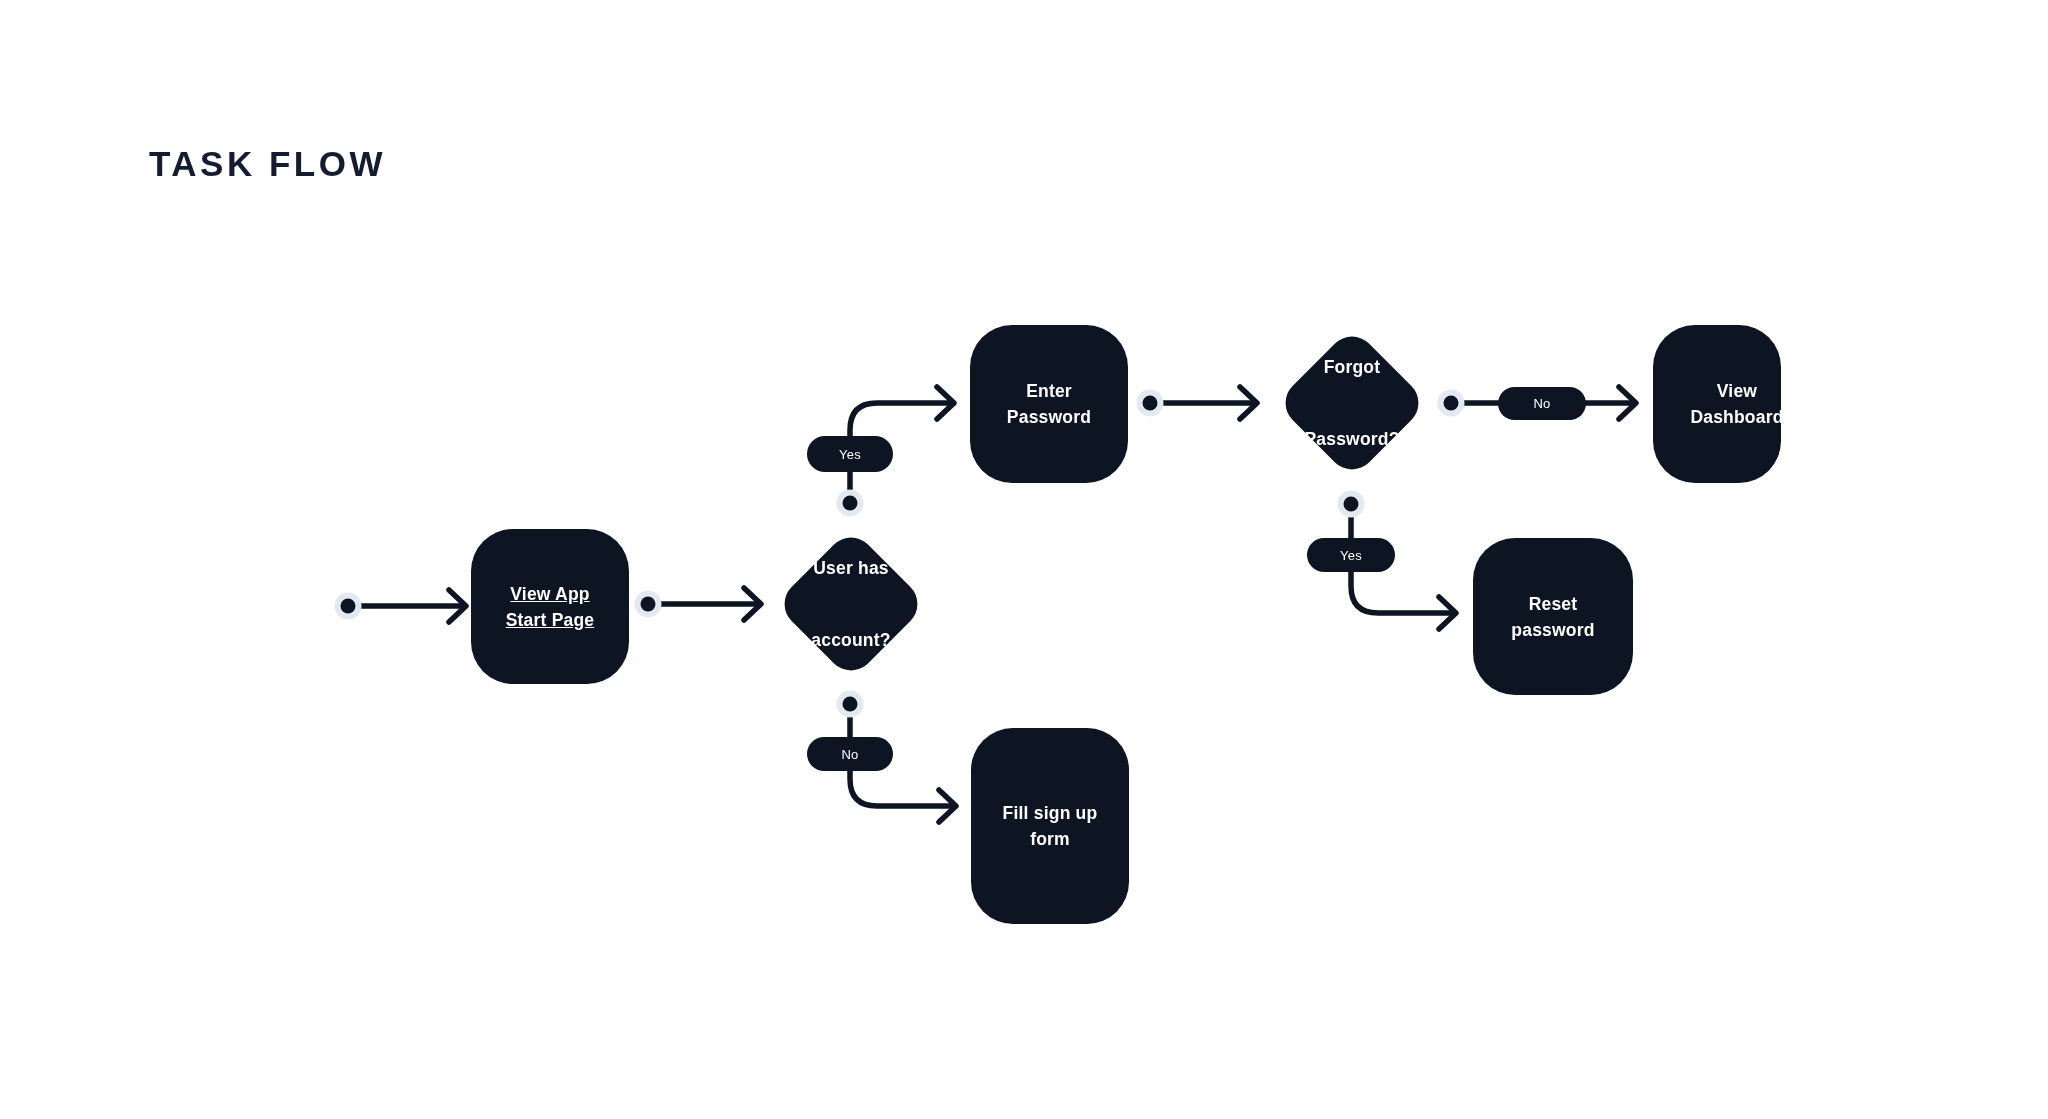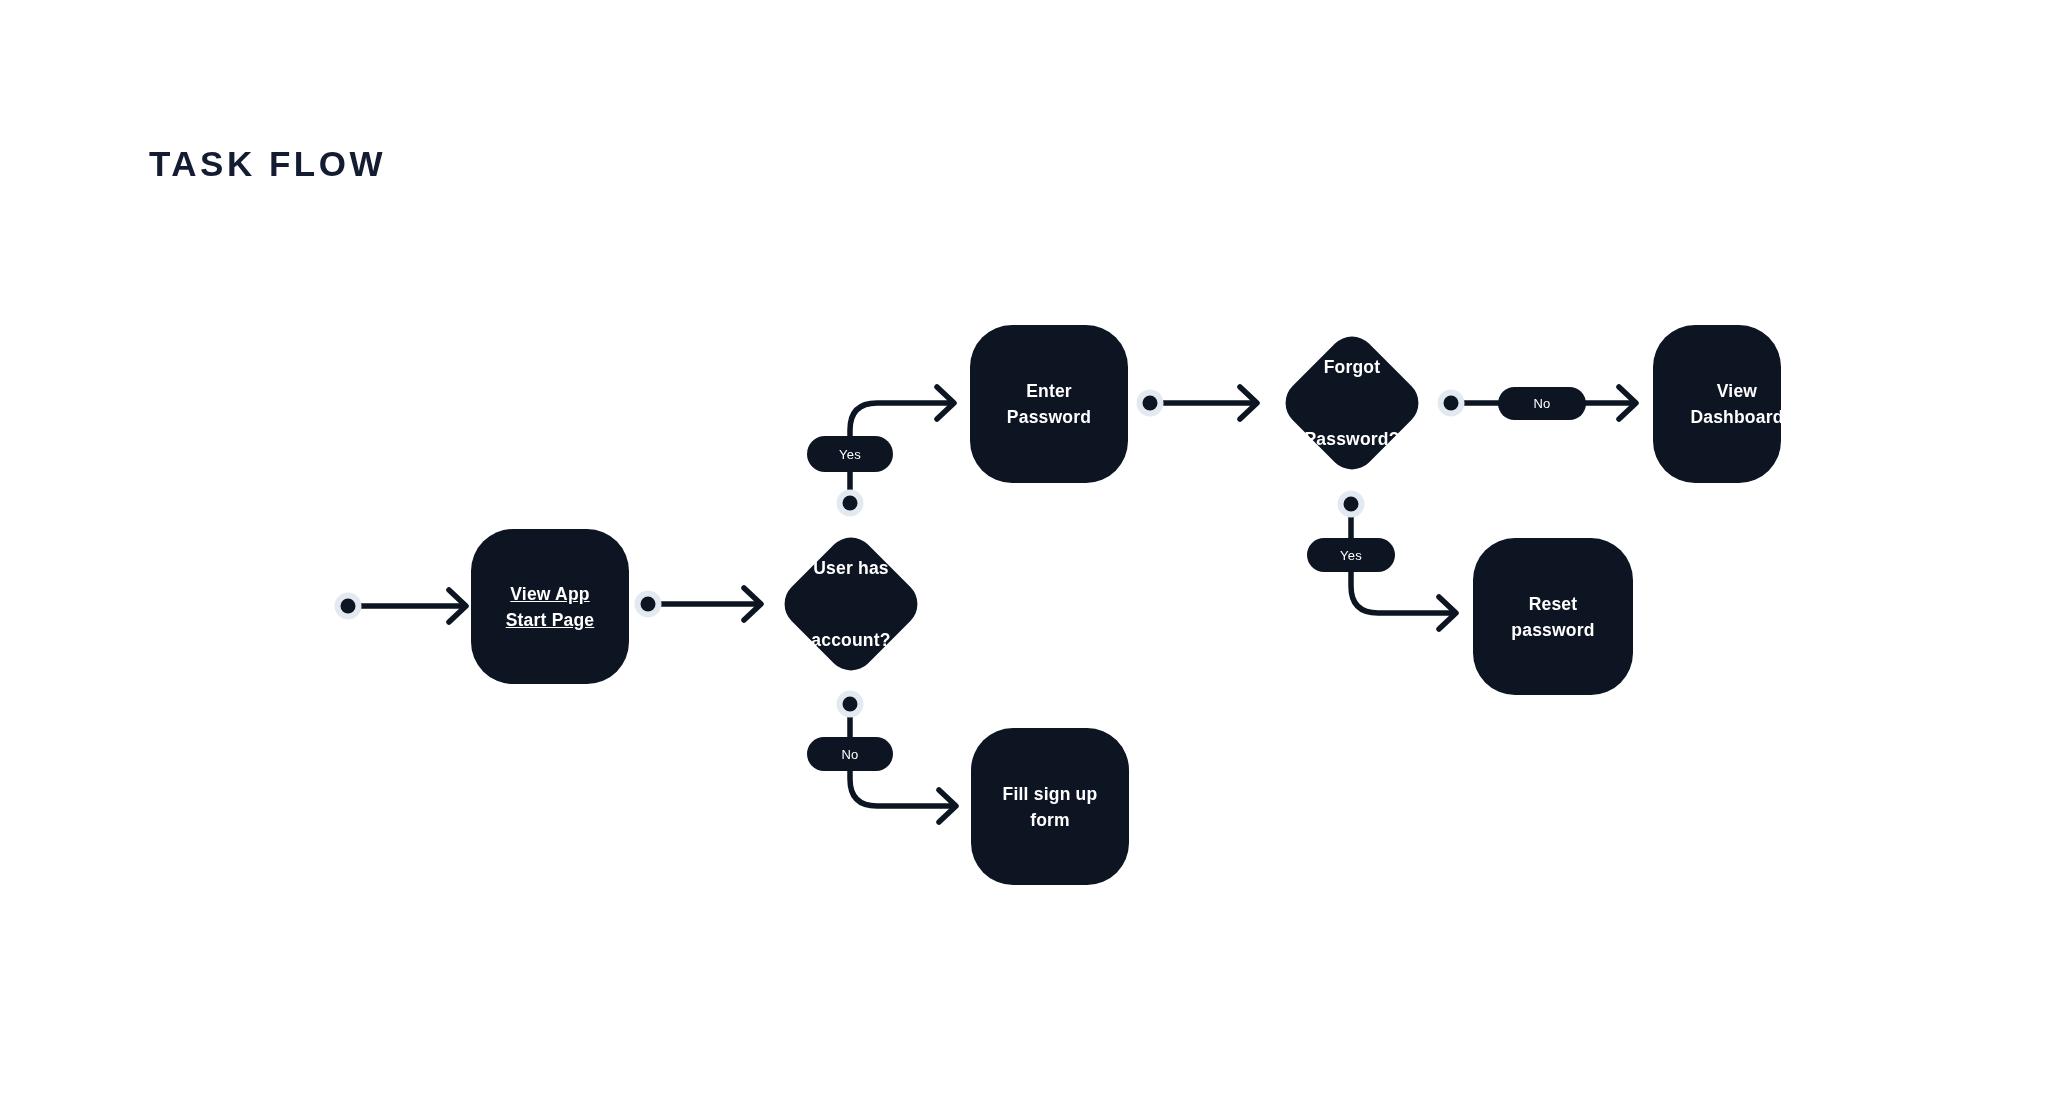--- a/index.html
+++ b/index.html
@@ -186,21 +186,21 @@
   <div class="node" style="left:1640px; top:325px; width:128px; height:158px;padding-left:40px;">
     <span>View</span>
     <span>Dashboard</span>
   </div>
 
   <div class="node" style="left:1460px; top:538px; width:160px; height:157px;">
     <span>Reset</span>
     <span>password</span>
   </div>
 
-  <div class="node" style="left:958px; top:728px; width:158px; height:157px;">
+  <div class="node" style="left:958px; top:728px; width:158px; height:196px;">
     <span>Fill sign up</span>
     <span>form</span>
   </div>
 
   <div class="pill" style="left:794px; top:436px; width:86px; height:36px;">Yes</div>
 
   <div class="pill" style="left:794px; top:737px; width:86px; height:34px;">No</div>
 
   <div class="pill" style="left:1485px; top:387px; width:88px; height:33px;">No</div>
 

